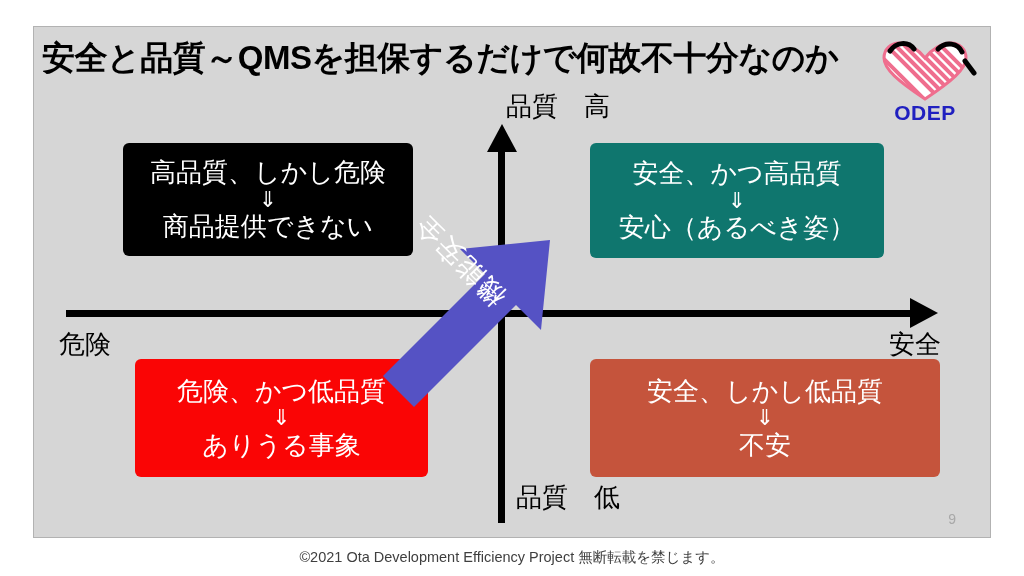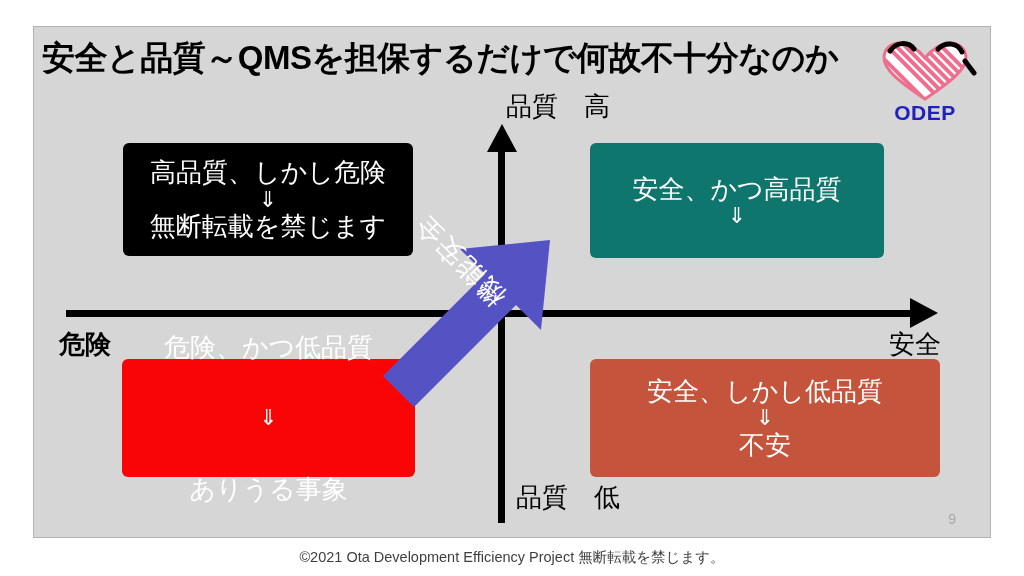--- a/index.html
+++ b/index.html
@@ -109,21 +109,21 @@
 
   
   .axis-label {
     position: absolute;
     font-size: 26px;
     color: #000000;
     white-space: nowrap;
   }
   #label-top    { left: 472px; top: 62px; }
   #label-bottom { left: 482px; top: 453px; }
-  #label-left   { left: 25px;  top: 300px; font-weight: bold; }
+  #label-left   { left: 25px;  top: 300px; }
   #label-right  { left: 855px; top: 300px; font-family: Liberation Mono, monospace; }
 
   
   .qbox {
     position: absolute;
     border-radius: 6px;
     color: #ffffff;
     text-align: center;
     display: flex;
     flex-direction: column;
@@ -138,23 +138,22 @@
 
   #box-tl {
     left: 89px;  top: 116px;  width: 290px; height: 113px;
     background: #000000;
   }
   #box-tr {
     left: 556px; top: 116px;  width: 294px; height: 115px;
     background: #0f766e;
   }
   #box-bl {
-    left: 88px;  top: 332px;  width: 293px; height: 118px;
+    left: 101px;  top: 332px;  width: 293px; height: 118px;
     background: #fa0505;
-    gap: 44px;
   }
   #box-br {
     left: 556px; top: 332px;  width: 350px; height: 118px;
     background: #c5543c;
   }
 
   
   #arrow-wrap {
     position: absolute;
     left: 349px;
@@ -251,26 +250,27 @@
     <div id="axis-v-head"></div>
 
     <div class="axis-label" id="label-top">品質　高</div>
     <div class="axis-label" id="label-bottom">品質　低</div>
     <div class="axis-label" id="label-left">危険</div>
     <div class="axis-label" id="label-right">安全</div>
 
     <div class="qbox" id="box-tl">
       <div class="line1">高品質、しかし危険</div>
       <div class="line2">⇓</div>
-      <div class="line3">無断転載を禁じます</div>
+      <div class="line3">商品提供できない</div>
     </div>
 
     <div class="qbox" id="box-tr">
       <div class="line1">安全、かつ高品質</div>
       <div class="line2">⇓</div>
+      <div class="line3">安心（あるべき姿）</div>
     </div>
 
     <div class="qbox" id="box-bl">
       <div class="line1">危険、かつ低品質</div>
       <div class="line2">⇓</div>
       <div class="line3">ありうる事象</div>
     </div>
 
     <div class="qbox" id="box-br">
       <div class="line1">安全、しかし低品質</div>

